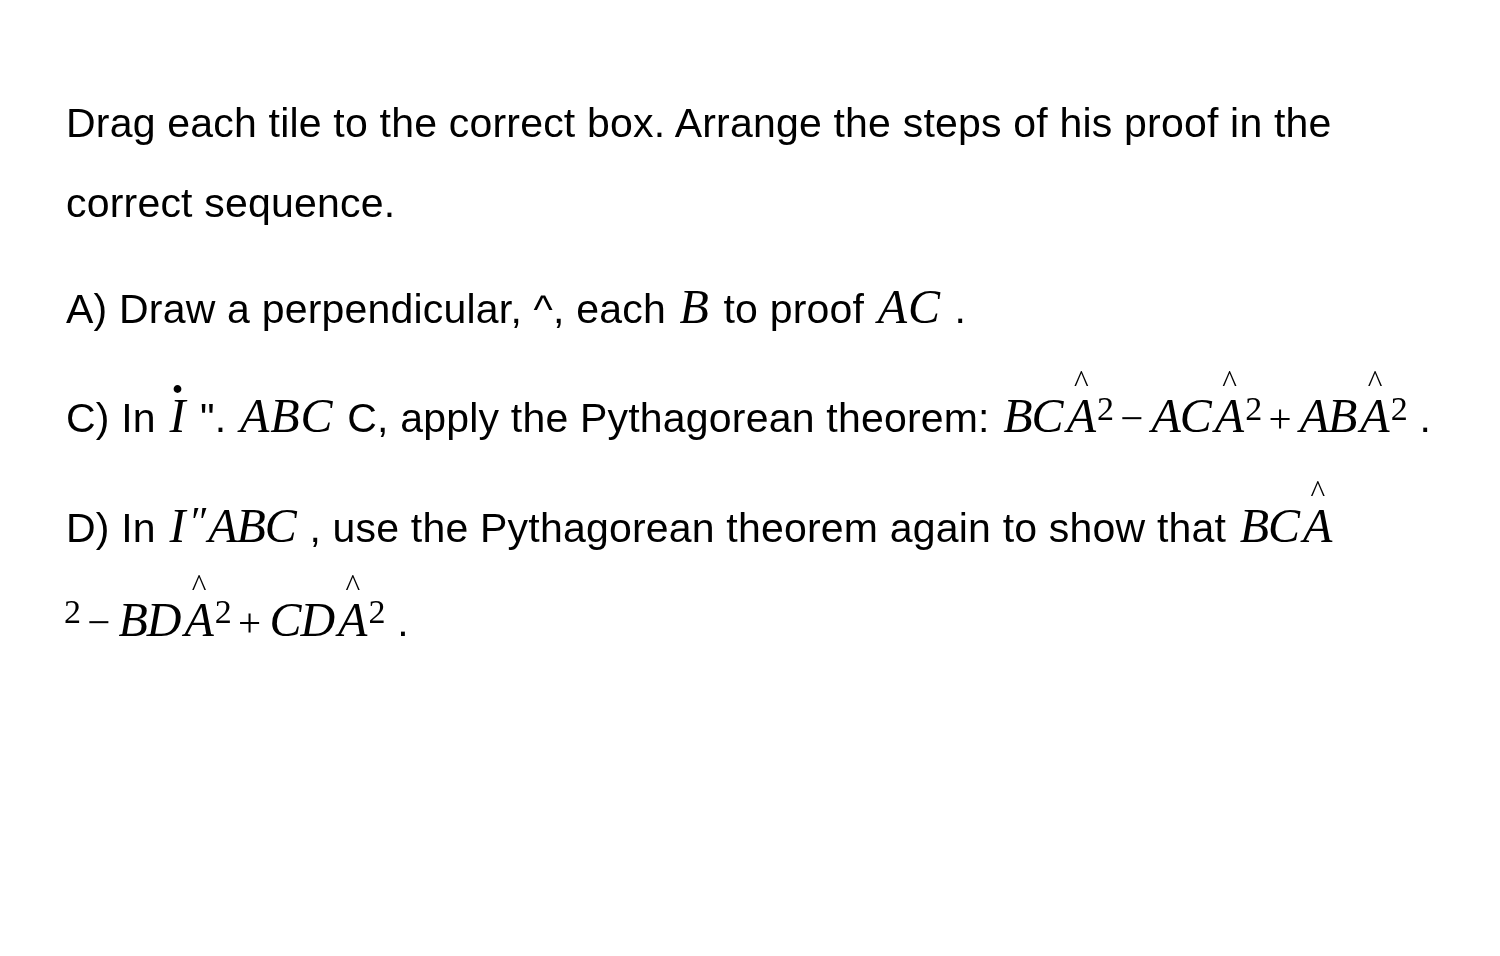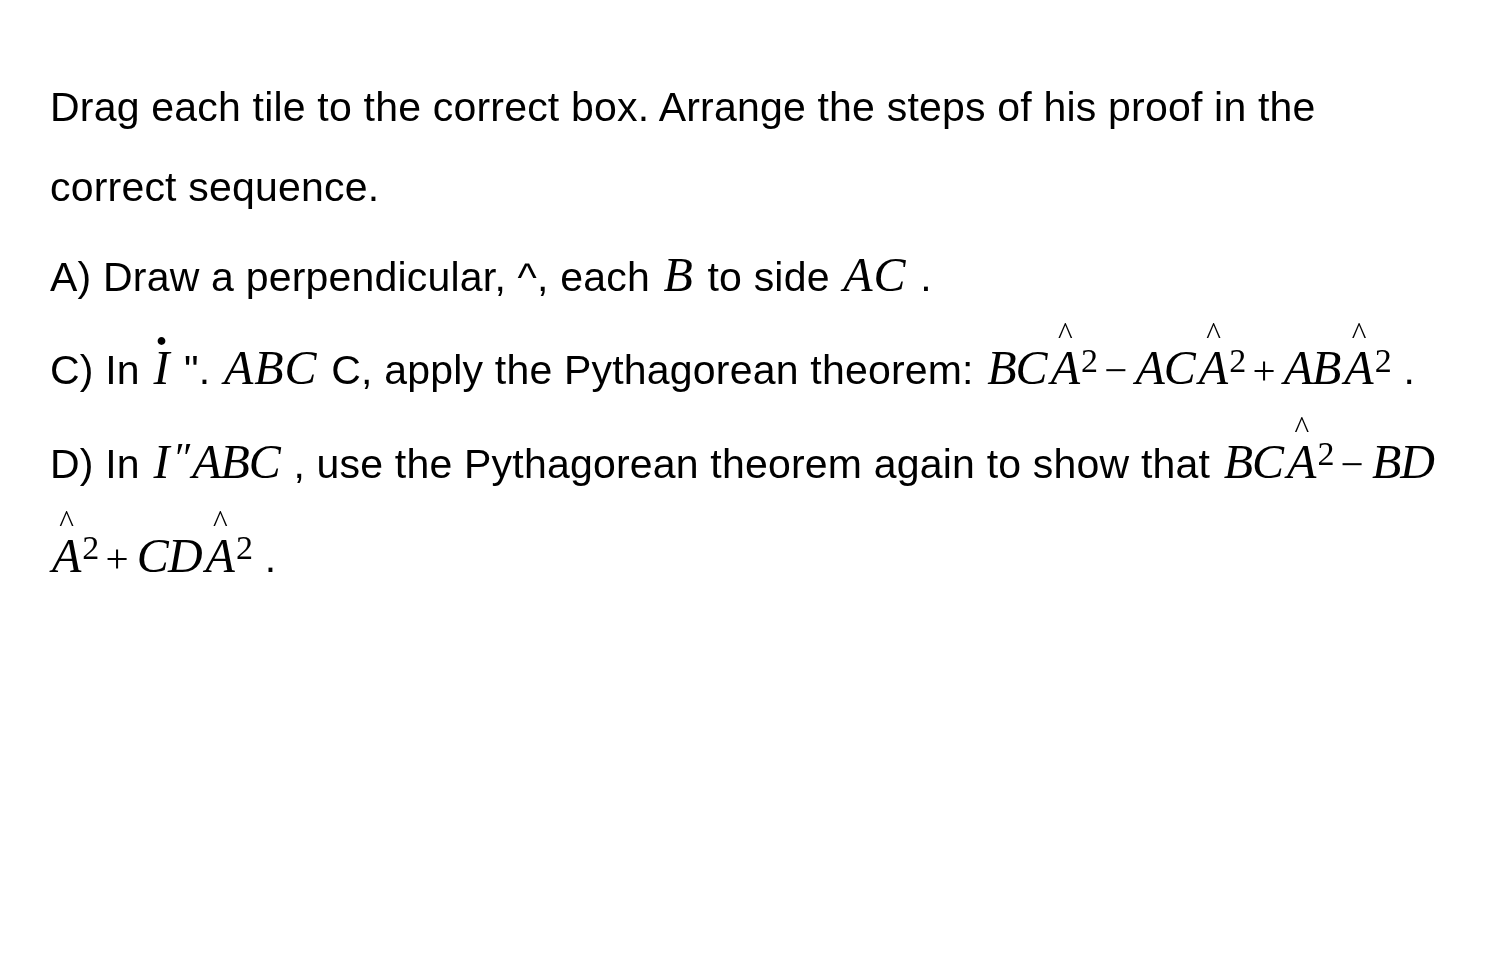--- a/index.html
+++ b/index.html
@@ -11,21 +11,21 @@
     font-family: -apple-system, BlinkMacSystemFont, "Segoe UI", Helvetica, Arial, sans-serif;
     color: #000000;
   }
   .content {
     padding: 68px 50px 0 50px;
     font-size: 41px;
     line-height: 1.95;
     letter-spacing: 0.2px;
   }
   .para {
-    margin: 0;
+    margin: 16px;
   }
   .mathit {
     font-family: "Times New Roman", Times, serif;
     font-style: italic;
     font-size: 48px;
     letter-spacing: 1px;
     padding: 0 2px;
   }
   .mathit.compact {
     letter-spacing: -1px;
@@ -85,21 +85,21 @@
   }
 </style>
 </head>
 <body>
 
 <div class="content">
 
   <p class="para">Drag each tile to the correct box. Arrange the steps of his proof in the correct sequence.</p>
 
   <p class="para">
-    <span>A) Draw a perpendicular, ^, each </span><span class="mathit">B</span><span> to side </span><span class="mathit">AC</span><span> .</span>
+    <span>A) Draw a perpendicular, ^, each </span><span class="mathit">B</span><span> to proof </span><span class="mathit">AC</span><span> .</span>
   </p>
 
 
   <p class="para">
     <span>C) In </span><span class="mathit dot">I</span><span class="qmark"> ". </span><span class="mathit">ABC</span><span> C, apply the Pythagorean theorem: </span><span class="mathit compact">BC</span><span class="mathit hat">A</span><span class="sup">2</span><span class="minus">−</span><span class="mathit compact">AC</span><span class="mathit hat">A</span><span class="sup">2</span><span class="plus">+</span><span class="mathit compact">AB</span><span class="mathit hat">A</span><span class="sup">2</span><span> .</span>
   </p>
 
   <p class="para">
     <span>D) In </span><span class="mathit">I</span><span class="dprime">″</span><span class="mathit compact">ABC</span><span>  , use the Pythagorean theorem again to show that </span><span class="mathit compact">BC</span><span class="mathit hat">A</span><span class="sup">2</span><span class="minus">−</span><span class="mathit compact">BD</span><span class="mathit hat">A</span><span class="sup">2</span><span class="plus">+</span><span class="mathit compact">CD</span><span class="mathit hat">A</span><span class="sup">2</span><span> .</span>
   </p>

